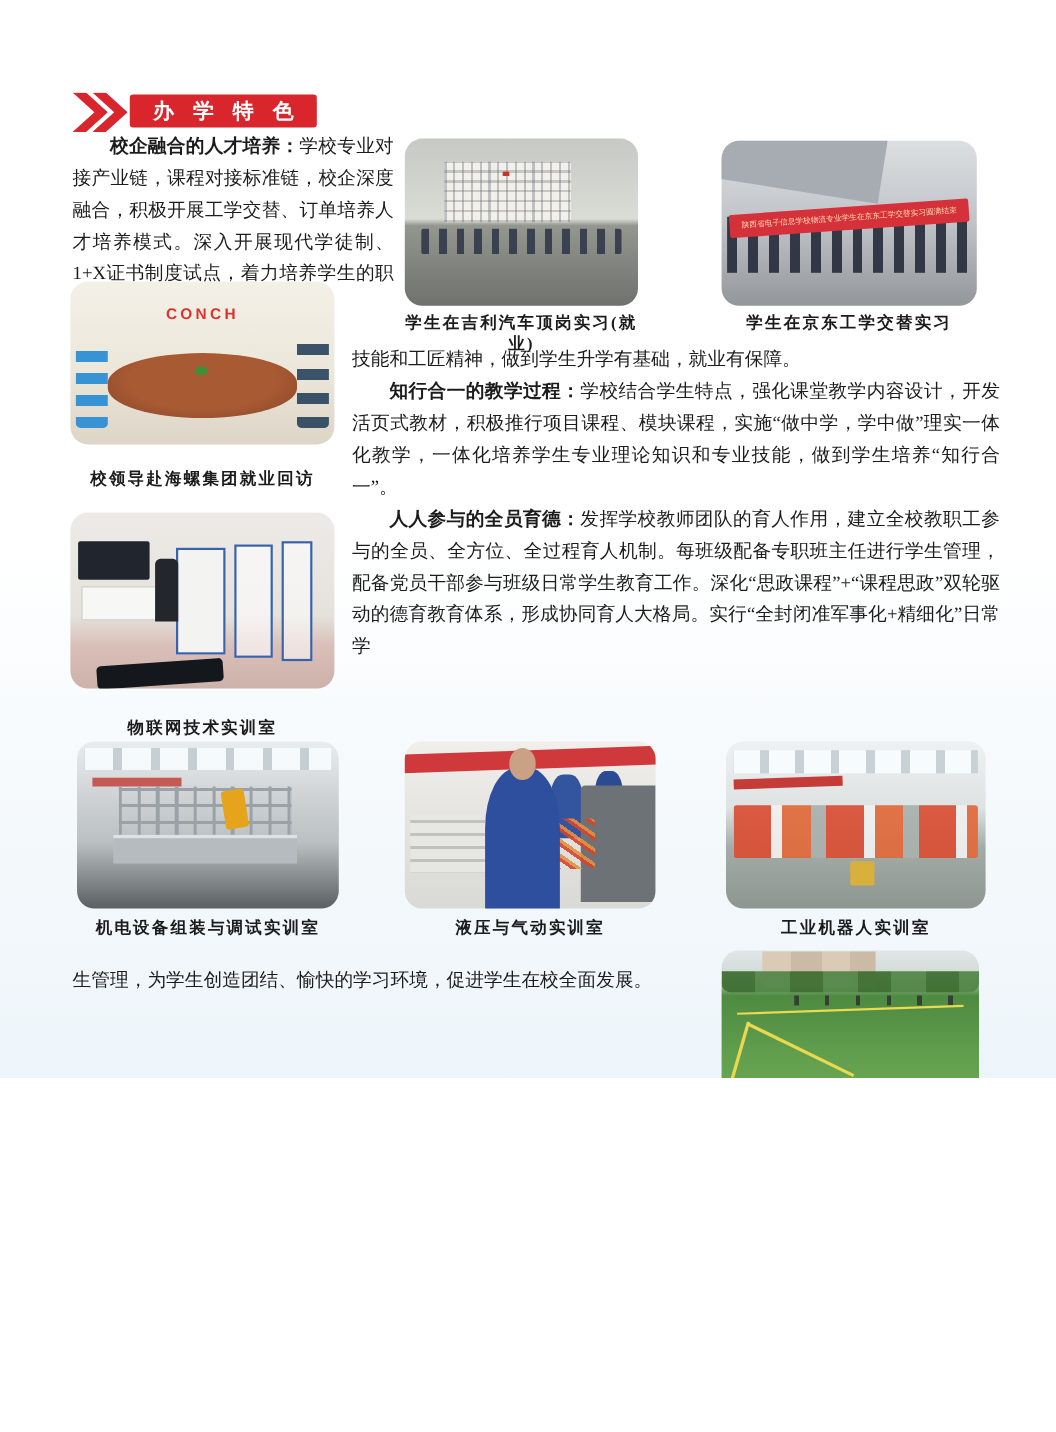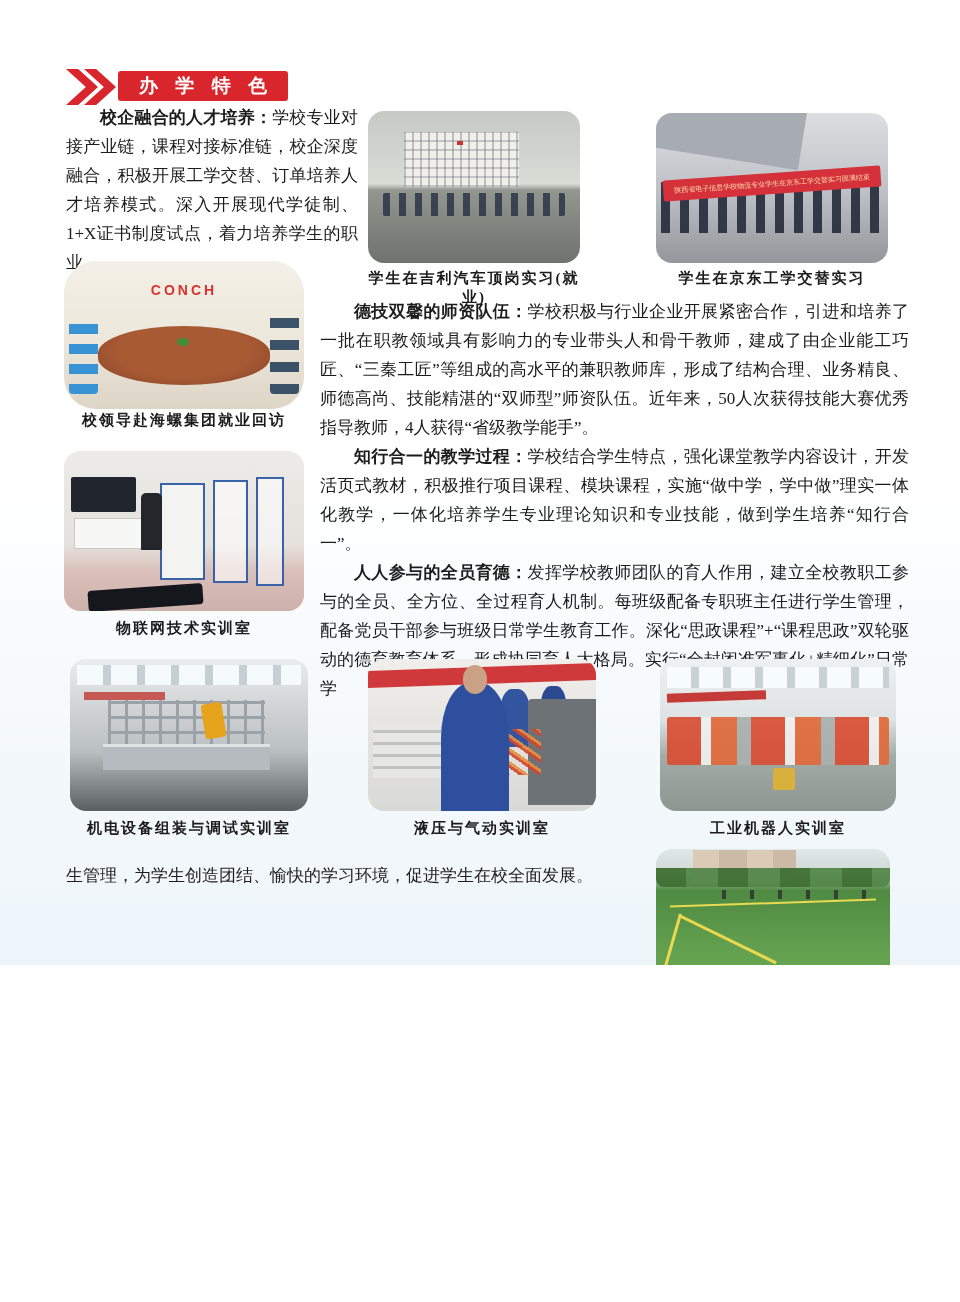--- a/index.html
+++ b/index.html
@@ -1,16 +1,16 @@
 <!DOCTYPE html>
 <html><head>
 <meta charset="utf-8">
 <style>
   html,body{margin:0;padding:0;background:#ffffff;}
-  .page{position:relative;width:960px;height:964px;overflow:hidden;margin:1px auto;
+  .page{position:relative;width:960px;height:964px;overflow:hidden;margin:16px auto;
         background:linear-gradient(180deg,#ffffff 0%,#ffffff 50%,#f6fafc 70%,#eef5fa 100%);
         font-family:"Liberation Serif",serif;color:#1c1c1c;}
   
   .hdr{position:absolute;left:66px;top:70px;width:240px;height:32px;}
   .chev{position:absolute;top:-2px;width:32px;height:36px;background:#d9252c;
         clip-path:polygon(0 0,38% 0,100% 50%,38% 100%,0 100%,62% 50%);}
   .chev.c1{left:0;}
   .chev.c2{left:18px;}
   .hdr-flag{position:absolute;left:52px;top:0;width:170px;height:30px;background:#d9252c;border-radius:3px;
         display:flex;align-items:center;justify-content:center;}
@@ -166,45 +166,45 @@
   </div>
   <div class="caption" style="left:368px;top:268px;width:212px;">学生在吉利汽车顶岗实习(就业)</div>
 
   <div class="photo" id="ph-jd" style="left:656px;top:112px;width:232px;height:150px;">
     <div class="jd-roof"></div>
     <div class="jd-people"></div>
     <div class="jd-banner">陕西省电子信息学校物流专业学生在京东工学交替实习圆满结束</div>
   </div>
   <div class="caption" style="left:656px;top:268px;width:232px;">学生在京东工学交替实习</div>
 
-  <div class="photo" id="ph-conch" style="left:64px;top:260px;width:240px;height:148px;border-radius:32px;">
+  <div class="photo" id="ph-conch" style="left:64px;top:240px;width:240px;height:148px;">
     <div class="co-logo">CONCH</div>
     <div class="co-people-l"></div>
     <div class="co-table"></div>
     <div class="co-plant"></div>
     <div class="co-people-r"></div>
   </div>
   <div class="caption" style="left:64px;top:410px;width:240px;">校领导赴海螺集团就业回访</div>
 
   <div class="tblock" style="left:320px;top:296px;width:589px;">
-    <p class="ind"><b class="lead">德技双馨的师资队伍：</b><span>学校积极与行业企业开展紧密合作，引进和培养了一批在职教领域具有影响力的专业带头人和骨干教师，建成了由企业能工巧匠、“三秦工匠”等组成的高水平的兼职教师库，形成了结构合理、业务精良、师德高尚、技能精湛的“双师型”师资队伍。近年来，50人次获得技能大赛优秀指导教师，4人获得“省级教学能手”。</span></p>
+    <p><span>技能和工匠精神，做到学生升学有基础，就业有保障。</span></p>
     <p class="ind"><b class="lead">知行合一的教学过程：</b><span>学校结合学生特点，强化课堂教学内容设计，开发活页式教材，积极推行项目课程、模块课程，实施“做中学，学中做”理实一体化教学，一体化培养学生专业理论知识和专业技能，做到学生培养“知行合一”。</span></p>
     <p class="ind"><b class="lead">人人参与的全员育德：</b><span>发挥学校教师团队的育人作用，建立全校教职工参与的全员、全方位、全过程育人机制。每班级配备专职班主任进行学生管理，配备党员干部参与班级日常学生教育工作。深化“思政课程”+“课程思政”双轮驱动的德育教育体系，形成协同育人大格局。实行“全封闭准军事化+精细化”日常学</span></p>
   </div>
 
   <div class="photo" id="ph-iot" style="left:64px;top:450px;width:240px;height:160px;">
     <div class="iot-dark"></div>
     <div class="iot-bench"></div>
     <div class="iot-rack1"></div>
     <div class="iot-rack2"></div>
     <div class="iot-rack3"></div>
     <div class="iot-person"></div>
     <div class="iot-mat"></div>
   </div>
-  <div class="caption" style="left:64px;top:618px;width:240px;">物联网技术实训室</div>
+  <div class="caption" style="left:64px;top:636px;width:240px;">物联网技术实训室</div>
 
   <div class="photo" id="ph-jx" style="left:70px;top:658px;width:238px;height:152px;">
     <div class="jx-win"></div>
     <div class="jx-red"></div>
     <div class="jx-frame"></div>
     <div class="jx-robot"></div>
     <div class="jx-bench"></div>
   </div>
   <div class="caption" style="left:70px;top:818px;width:238px;">机电设备组装与调试实训室</div>
 

